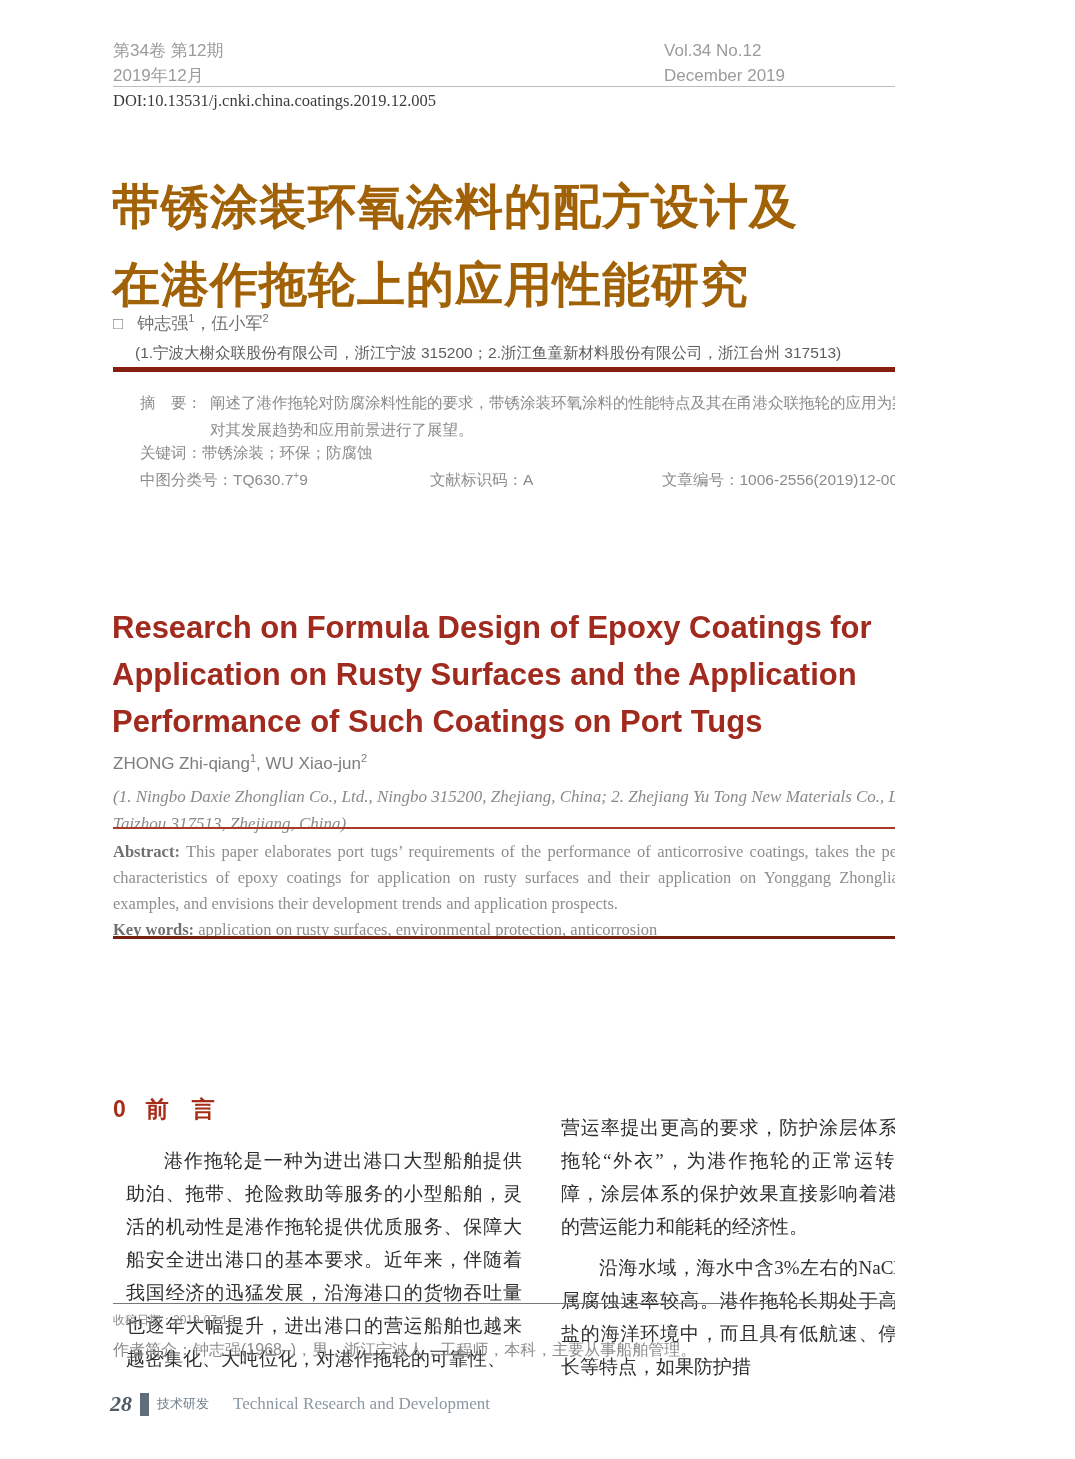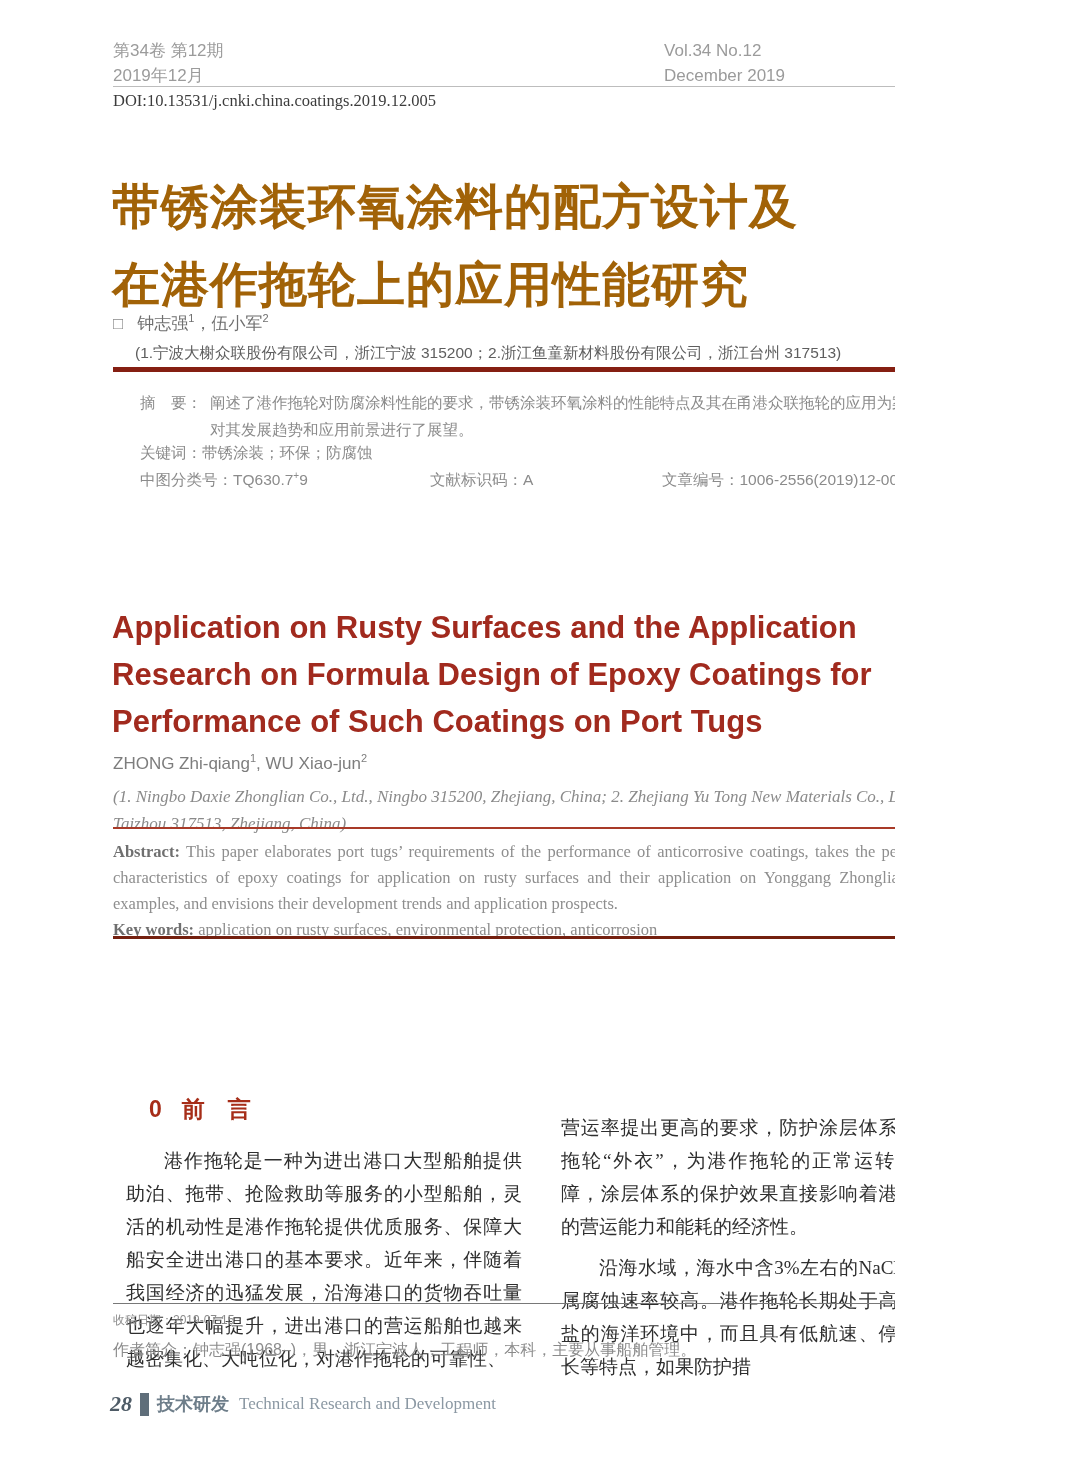--- a/index.html
+++ b/index.html
@@ -50,38 +50,38 @@
   .rule-thin{position:absolute;top:827px;left:113px;width:852px;height:2px;background:#a83a28;}
 
   .en-abstract{position:absolute;top:839px;left:113px;width:852px;color:#8e8e8e;
                font-family:"Liberation Serif","DejaVu Serif",serif;font-size:16.5px;line-height:26px;}
   .en-abstract .para{text-align:justify;margin:0;}
   .en-abstract .kw{margin:0;}
   .en-abstract .blabel{font-weight:bold;color:#6f6f6f;}
   .rule-dark2{position:absolute;top:936px;left:113px;width:852px;height:3px;background:#74200f;}
 
   
-  .section-head{position:absolute;top:1094px;left:113px;color:#a62d18;font-weight:bold;font-size:23px;margin-left:36px;}
+  .section-head{position:absolute;top:1094px;left:113px;color:#a62d18;font-weight:bold;font-size:23px;}
   .section-head .num{margin-right:20px;}
   .body-col{font-family:"Liberation Serif","DejaVu Serif",serif;color:#2e2e2e;
             font-size:19px;line-height:33px;text-align:justify;}
   .col-left{position:absolute;top:1136px;left:118px;width:412px;}
   .col-right{position:absolute;top:1103px;left:553px;width:412px;}
   .body-col p{margin:8px;}
   .body-col p.indent{text-indent:2em;}
 
   
   .foot-rule{position:absolute;top:1303px;left:113px;width:852px;height:1px;background:#787878;}
   .footnote-received{position:absolute;top:1312px;left:113px;color:#8b8b8b;font-size:12px;}
   .footnote-bio{position:absolute;top:1340px;left:113px;color:#8b8b8b;font-size:16px;}
   .footer{position:absolute;top:1391px;left:110px;display:flex;align-items:center;}
   .page-num{font-family:"Liberation Serif","DejaVu Serif",serif;font-style:italic;font-weight:bold;
             font-size:22px;color:#4e5b66;margin-right:8px;}
   .footer-bar{width:9px;height:23px;background:#5f6e7a;margin-right:8px;}
-  .footer-cn{font-weight:bold;font-size:18px;color:#6e7e8a;margin-right:10px;}
+  .footer-cn{font-weight:normal;font-size:13px;color:#6e7e8a;margin-right:24px;}
   .footer-en{font-family:"Liberation Serif","DejaVu Serif",serif;font-size:17px;color:#8b98a3;}
 </style>
 </head>
 <body>
 
 <div class="page">
 
   <div class="hdr-left">
     <div>第34卷 第12期</div>
     <div>2019年12月</div>
@@ -116,22 +116,22 @@
   <div class="cn-keywords">
     <span>关键词：</span><span>带锈涂装；环保；防腐蚀</span>
   </div>
   <div class="cn-meta">
     <span class="m1"><span>中图分类号：</span><span>TQ630.7</span><sup>+</sup><span>9</span></span>
     <span class="m2"><span>文献标识码：</span><span>A</span></span>
     <span class="m3"><span>文章编号：</span><span>1006-2556(2019)12-0028-06</span></span>
   </div>
 
   <div class="en-title">
+    <div>Research on Formula Design of Epoxy Coatings for</div>
     <div>Application on Rusty Surfaces and the Application</div>
-    <div>Research on Formula Design of Epoxy Coatings for</div>
     <div>Performance of Such Coatings on Port Tugs</div>
   </div>
 
   <div class="en-authors">
     <span>ZHONG Zhi-qiang</span><sup>1</sup><span>, WU Xiao-jun</span><sup>2</sup>
   </div>
   <div class="en-affil">(1. Ningbo Daxie Zhonglian Co., Ltd., Ningbo 315200, Zhejiang, China; 2. Zhejiang Yu Tong New Materials Co., Ltd., Taizhou 317513, Zhejiang, China)</div>
 
   <div class="rule-thin"></div>
 

